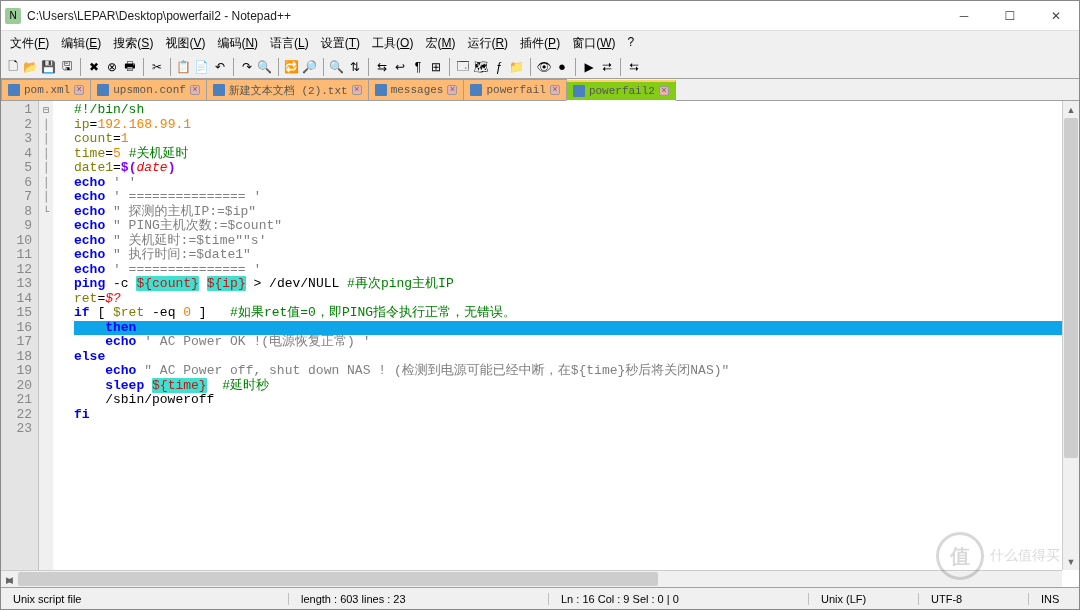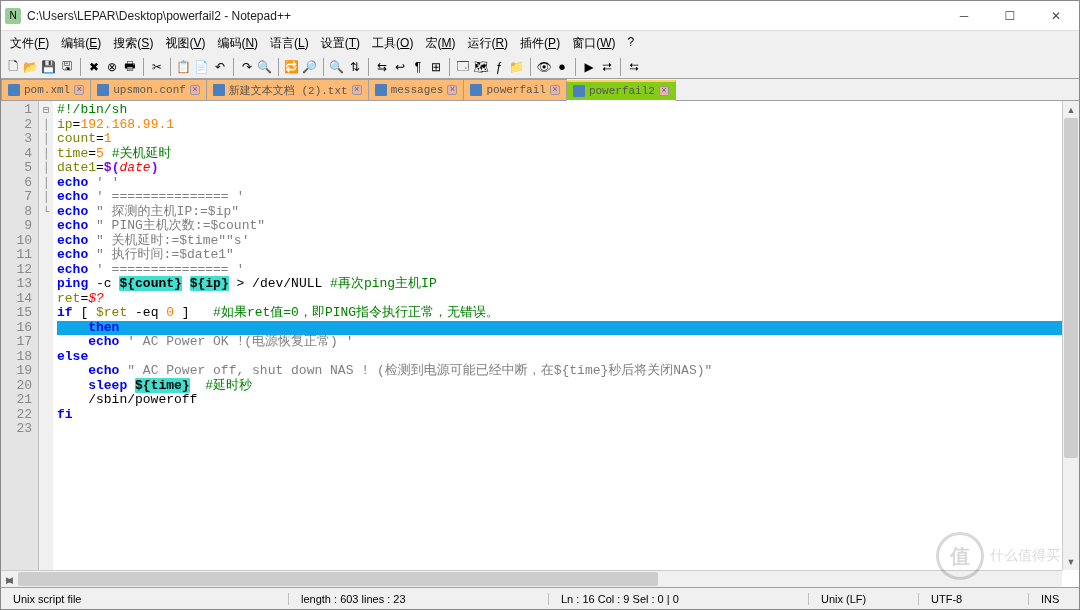--- a/index.html
+++ b/index.html
@@ -17,31 +17,31 @@
   .tbtn { width: 16px; height: 16px; display:flex; align-items:center; justify-content:center; font-size:12px; }
   .tsep { width: 1px; height: 18px; background: #a0a0a0; margin: 0 3px; }
   .tabbar { display: flex; background: #f0f0f0; border-bottom: 1px solid #a0a0a0; height: 22px; font-size:11px;}
   .tab { display: flex; align-items: center; padding: 2px 6px; gap: 4px; border: 1px solid #a0a0a0; border-bottom:none; background: #fdba74; margin-right:-1px; font-family: "Courier New", monospace; color:#555; }
   .tab.active { background: #84cc16; border-bottom: 1px solid #f8f8f8; position:relative; top:1px; border-top:2px solid #ffd070;}
   .tab-icon { width:12px; height:12px; background:#4a80c0; border-radius:1px; display:inline-block;}
   .tab-close { width:10px; height:10px; border:1px solid #999; border-radius:2px; font-size:9px; line-height:8px; text-align:center; color:#666; background:#e8b0b0;}
   .editor-area { flex:1; display:flex; overflow:hidden; position:relative;}
   .gutter { background:#e4e4e4; width:38px; text-align:right; padding:2px 6px 2px 2px; font-family:"Courier New",monospace; font-size:13px; color:#888; line-height:14.5px; border-right:1px solid #c0c0c0;}
   .foldcol { width:14px; background:#f0f0f0; font-family:monospace; font-size:10px; color:#808080; line-height:14.5px; padding-top:2px; text-align:center;}
-  .code { flex:1; background:#fff; padding:2px 0 2px 4px; font-family:"Courier New",monospace; font-size:13px; line-height:14.5px; white-space:pre; color:#000;}
+  .code { flex:1; background:#fff; padding:2px 0 2px 4px; font-family:"Courier New",monospace; font-size:13px; line-height:14.5px; white-space:pre; color:#000;margin-left:17px;}
   .line { height:14.5px; display:block;}
   .line.cur { background:#0ea5e9; }
   .kw { color:#0000ff; font-weight:bold;}
   .cmt { color:#008000;}
   .str { color:#808080;}
   .num { color:#ff8000;}
   .var { color:#808000;}
   .sp { color:#8000ff; font-weight:bold;}
   .red { color:#ff0000;font-style:italic;}
-  .hl { background:#40e0d0; color:#000000; font-weight:bold; border-radius:1px;}
+  .hl { background:#40e0d0; color:#b91c1c; font-weight:normal; border-radius:1px;}
   .scrollbar-v { position:absolute; right:0; top:0; bottom:0; width:17px; background:#f0f0f0; border-left:1px solid #ccc;}
   .scroll-thumb-v { position:absolute; top:17px; left:1px; right:1px; height:340px; background:#cdcdcd; border-radius:2px;}
   .scroll-btn { position:absolute; left:0; right:0; height:17px; display:flex; align-items:center; justify-content:center; font-size:9px; color:#666;}
   .scrollbar-h { height:17px; background:#f0f0f0; border-top:1px solid #ccc; position:relative; margin-right:17px;}
   .scroll-thumb-h { position:absolute; left:17px; top:1px; bottom:1px; width:640px; background:#cdcdcd; border-radius:2px;}
   .statusbar { display:flex; align-items:center; background:#f0f0f0; border-top:1px solid #a0a0a0; height:22px; font-size:11px;}
   .statuscell { padding:0 12px; border-right:1px solid #c0c0c0;}
   .statuscell.flex1 { flex:1; }
   .statuscell.wide { width:260px;}
   .watermark { position:absolute; right:20px; bottom:30px; opacity:0.15; font-size:14px; color:#000; display:flex; align-items:center; gap:6px;}

